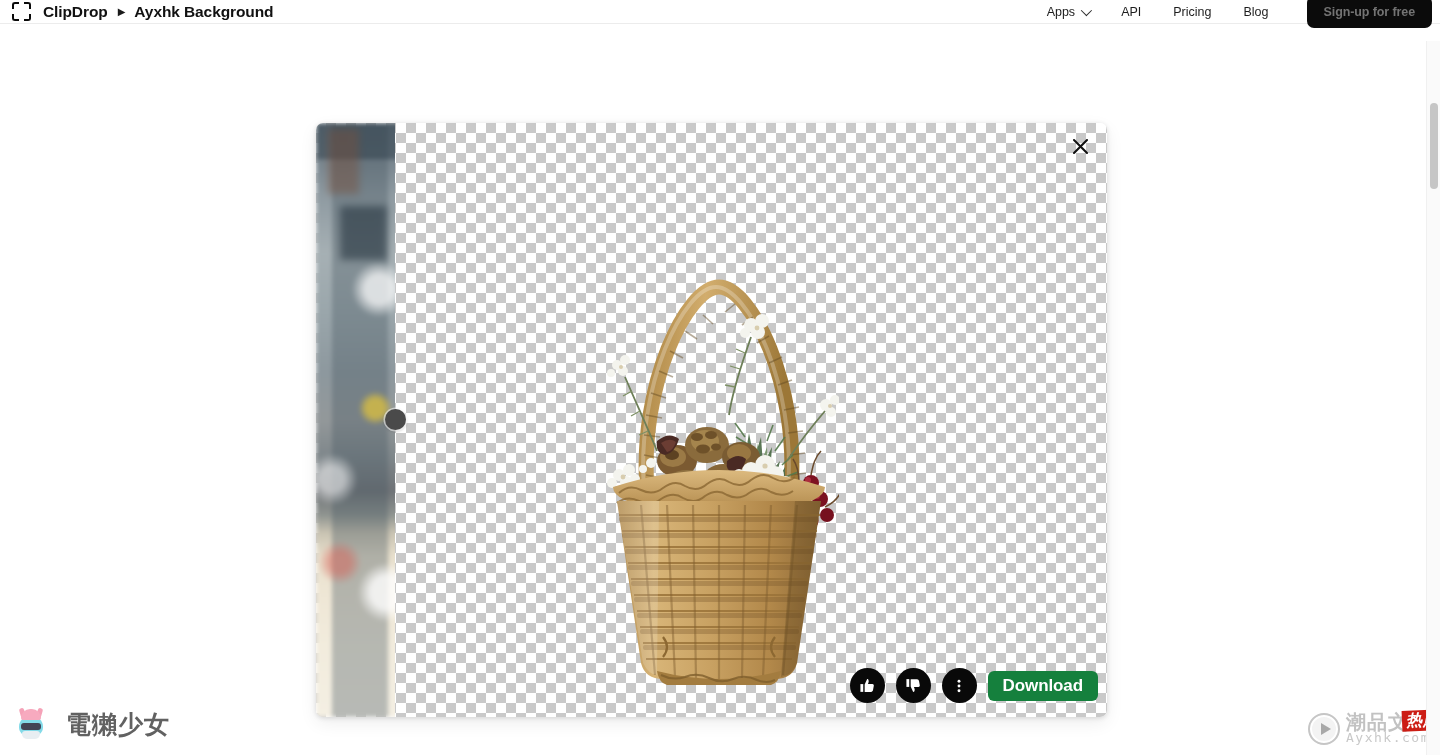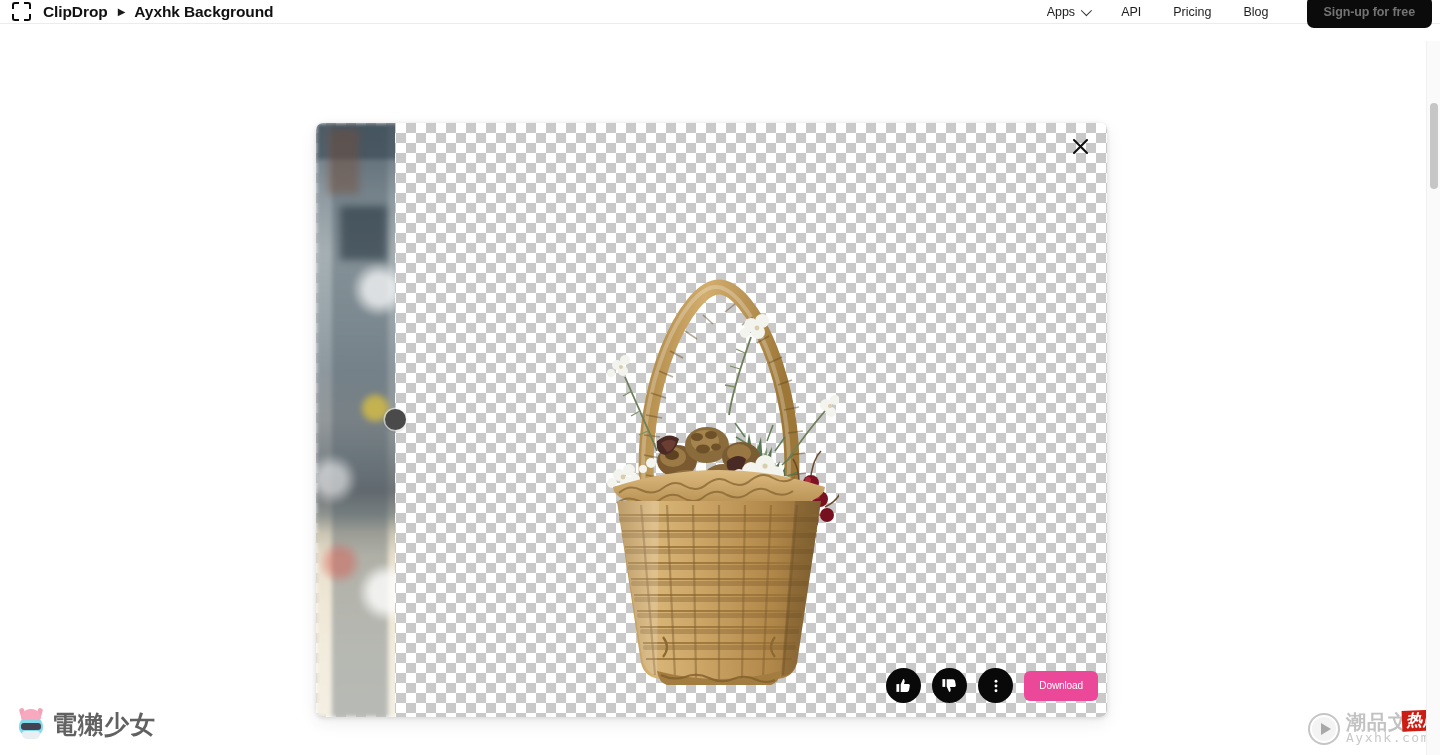--- a/index.html
+++ b/index.html
@@ -278,42 +278,42 @@
     align-items: center;
     justify-content: center;
     cursor: pointer;
     color: #ffffff;
     flex: 0 0 auto;
     padding: 0;
   }
   .round-btn svg { display: block; }
 
   .download-btn {
-    background: #ec4899;
+    background: #15803d;
     color: #ffffff;
     border: none;
     border-radius: 6px;
     height: 30px;
     padding: 0 15px;
-    font-size: 10px;
-    font-weight: normal;
+    font-size: 17px;
+    font-weight: bold;
     cursor: pointer;
     font-family: "Liberation Sans", sans-serif;
     letter-spacing: -0.1px;
     flex: 0 0 auto;
   }
 
   
   .wm-left {
     position: absolute;
     left: 17px;
     bottom: 16px;
     display: flex;
     align-items: center;
-    gap: 7px;
+    gap: 21px;
     z-index: 20;
     opacity: 0.97;
   }
   .wm-left-text {
     font-size: 25px;
     font-weight: bold;
     color: #5c5c5c;
     letter-spacing: 1px;
     font-family: "DejaVu Sans", sans-serif;
     line-height: 1;

